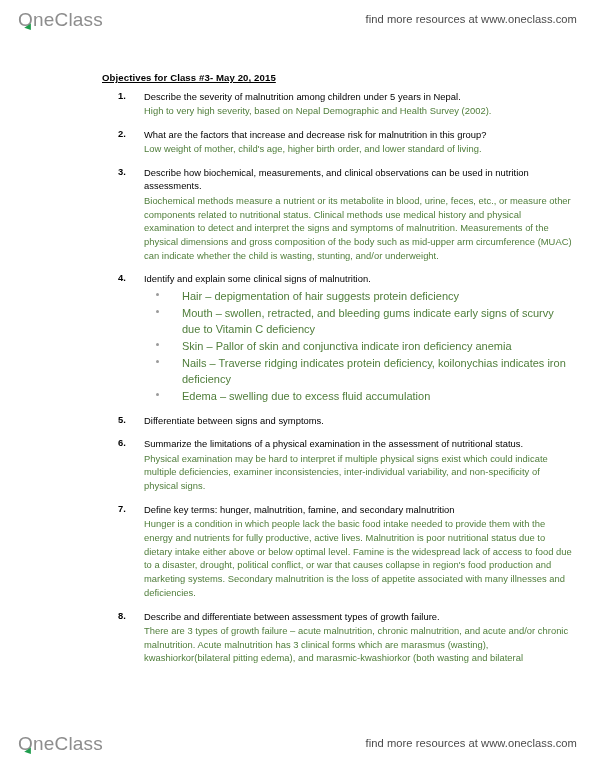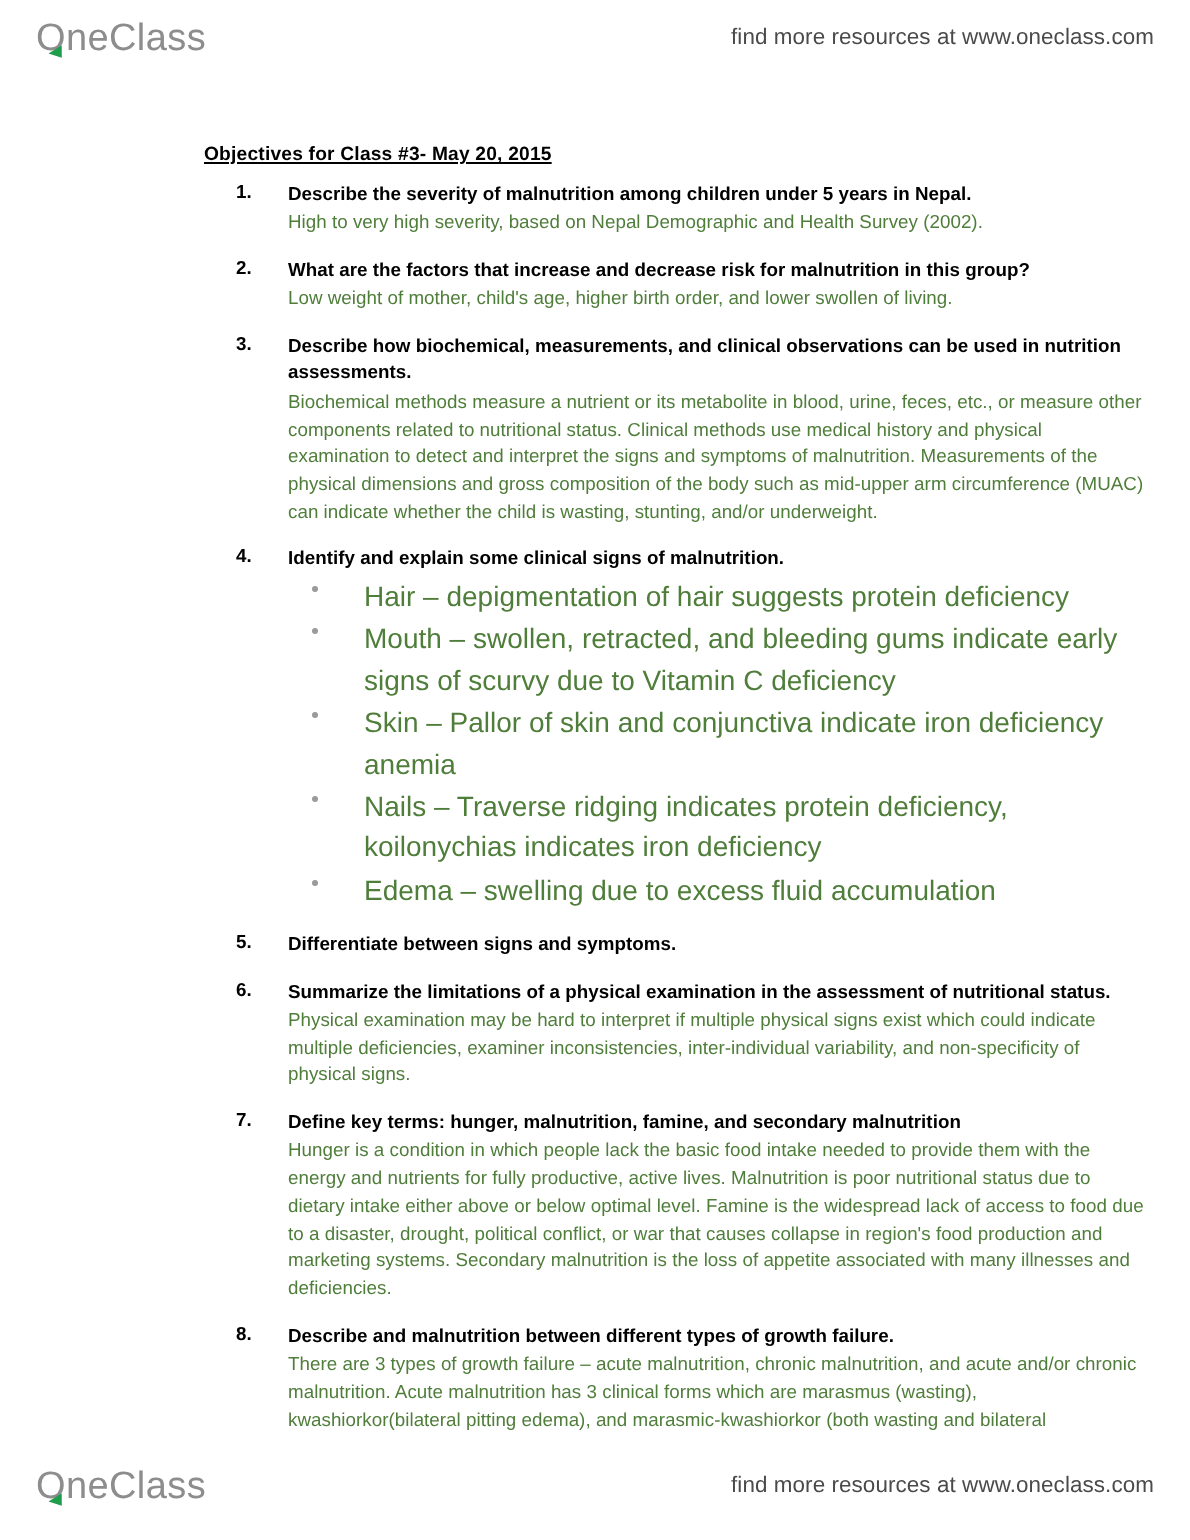--- a/index.html
+++ b/index.html
@@ -100,21 +100,21 @@
   .num {
     position: absolute;
     left: 84px;
     top: 0;
     font-size: 9.4px;
     font-weight: bold;
     color: #000000;
   }
   .q {
     font-size: 9.4px;
-    font-weight: bold;
+    font-weight: normal;
     color: #000000;
     line-height: 1.42;
     margin: 0;
     letter-spacing: 0.02px;
   }
   .a {
     font-size: 9.4px;
     color: #4f7d3a;
     line-height: 1.46;
     margin: 1px 0 0 0;
@@ -123,21 +123,21 @@
 
   ul.signs {
     list-style: none;
     margin: 2px 0 0 0;
     padding: 0;
   }
   ul.signs > li {
     position: relative;
     padding-left: 38px;
     margin-bottom: 1px;
-    font-size: 14px;
+    font-size: 11px;
     color: #4f7d3a;
     line-height: 1.46;
   }
   ul.signs > li .bullet {
     position: absolute;
     left: 12px;
     top: 5px;
     width: 3px;
     height: 3px;
     background: #9a9a9a;
@@ -163,21 +163,21 @@
     <div class="doc-title">Objectives for Class #3- May 20, 2015</div>
     <ol class="objectives">
         <li>
           <span class="num">1.</span>
           <div class="q">Describe the severity of malnutrition among children under 5 years in Nepal.</div>
           <div class="a">High to very high severity, based on Nepal Demographic and Health Survey (2002).</div>
         </li>
         <li>
           <span class="num">2.</span>
           <div class="q">What are the factors that increase and decrease risk for malnutrition in this group?</div>
-          <div class="a">Low weight of mother, child's age, higher birth order, and lower swollen of living.</div>
+          <div class="a">Low weight of mother, child's age, higher birth order, and lower standard of living.</div>
         </li>
         <li>
           <span class="num">3.</span>
           <div class="q">Describe how biochemical, measurements, and clinical observations can be used in nutrition assessments.</div>
           <div class="a">Biochemical methods measure a nutrient or its metabolite in blood, urine, feces, etc., or measure other components related to nutritional status. Clinical methods use medical history and physical examination to detect and interpret the signs and symptoms of malnutrition. Measurements of the physical dimensions and gross composition of the body such as mid-upper arm circumference (MUAC) can indicate whether the child is wasting, stunting, and/or underweight.</div>
         </li>
         <li>
           <span class="num">4.</span>
           <div class="q">Identify and explain some clinical signs of malnutrition.</div>
           <ul class="signs">
@@ -197,21 +197,21 @@
           <div class="q">Summarize the limitations of a physical examination in the assessment of nutritional status.</div>
           <div class="a">Physical examination may be hard to interpret if multiple physical signs exist which could indicate multiple deficiencies, examiner inconsistencies, inter-individual variability, and non-specificity of physical signs.</div>
         </li>
         <li>
           <span class="num">7.</span>
           <div class="q">Define key terms: hunger, malnutrition, famine, and secondary malnutrition</div>
           <div class="a">Hunger is a condition in which people lack the basic food intake needed to provide them with the energy and nutrients for fully productive, active lives. Malnutrition is poor nutritional status due to dietary intake either above or below optimal level. Famine is the widespread lack of access to food due to a disaster, drought, political conflict, or war that causes collapse in region's food production and marketing systems.  Secondary malnutrition is the loss of appetite associated with many illnesses and deficiencies.</div>
         </li>
         <li>
           <span class="num">8.</span>
-          <div class="q">Describe and malnutrition between different types of growth failure.</div>
+          <div class="q">Describe and differentiate between assessment types of growth failure.</div>
           <div class="a">There are 3 types of growth failure – acute malnutrition, chronic malnutrition, and acute and/or chronic malnutrition. Acute malnutrition has 3 clinical forms which are marasmus (wasting), kwashiorkor(bilateral pitting edema), and marasmic-kwashiorkor (both wasting and bilateral</div>
         </li>
       </ol>
   </div>
 
   <div class="brand-bar footer">
     <div class="logo">
       <span class="logo-o">
         <span class="leaf"></span>
       </span>

